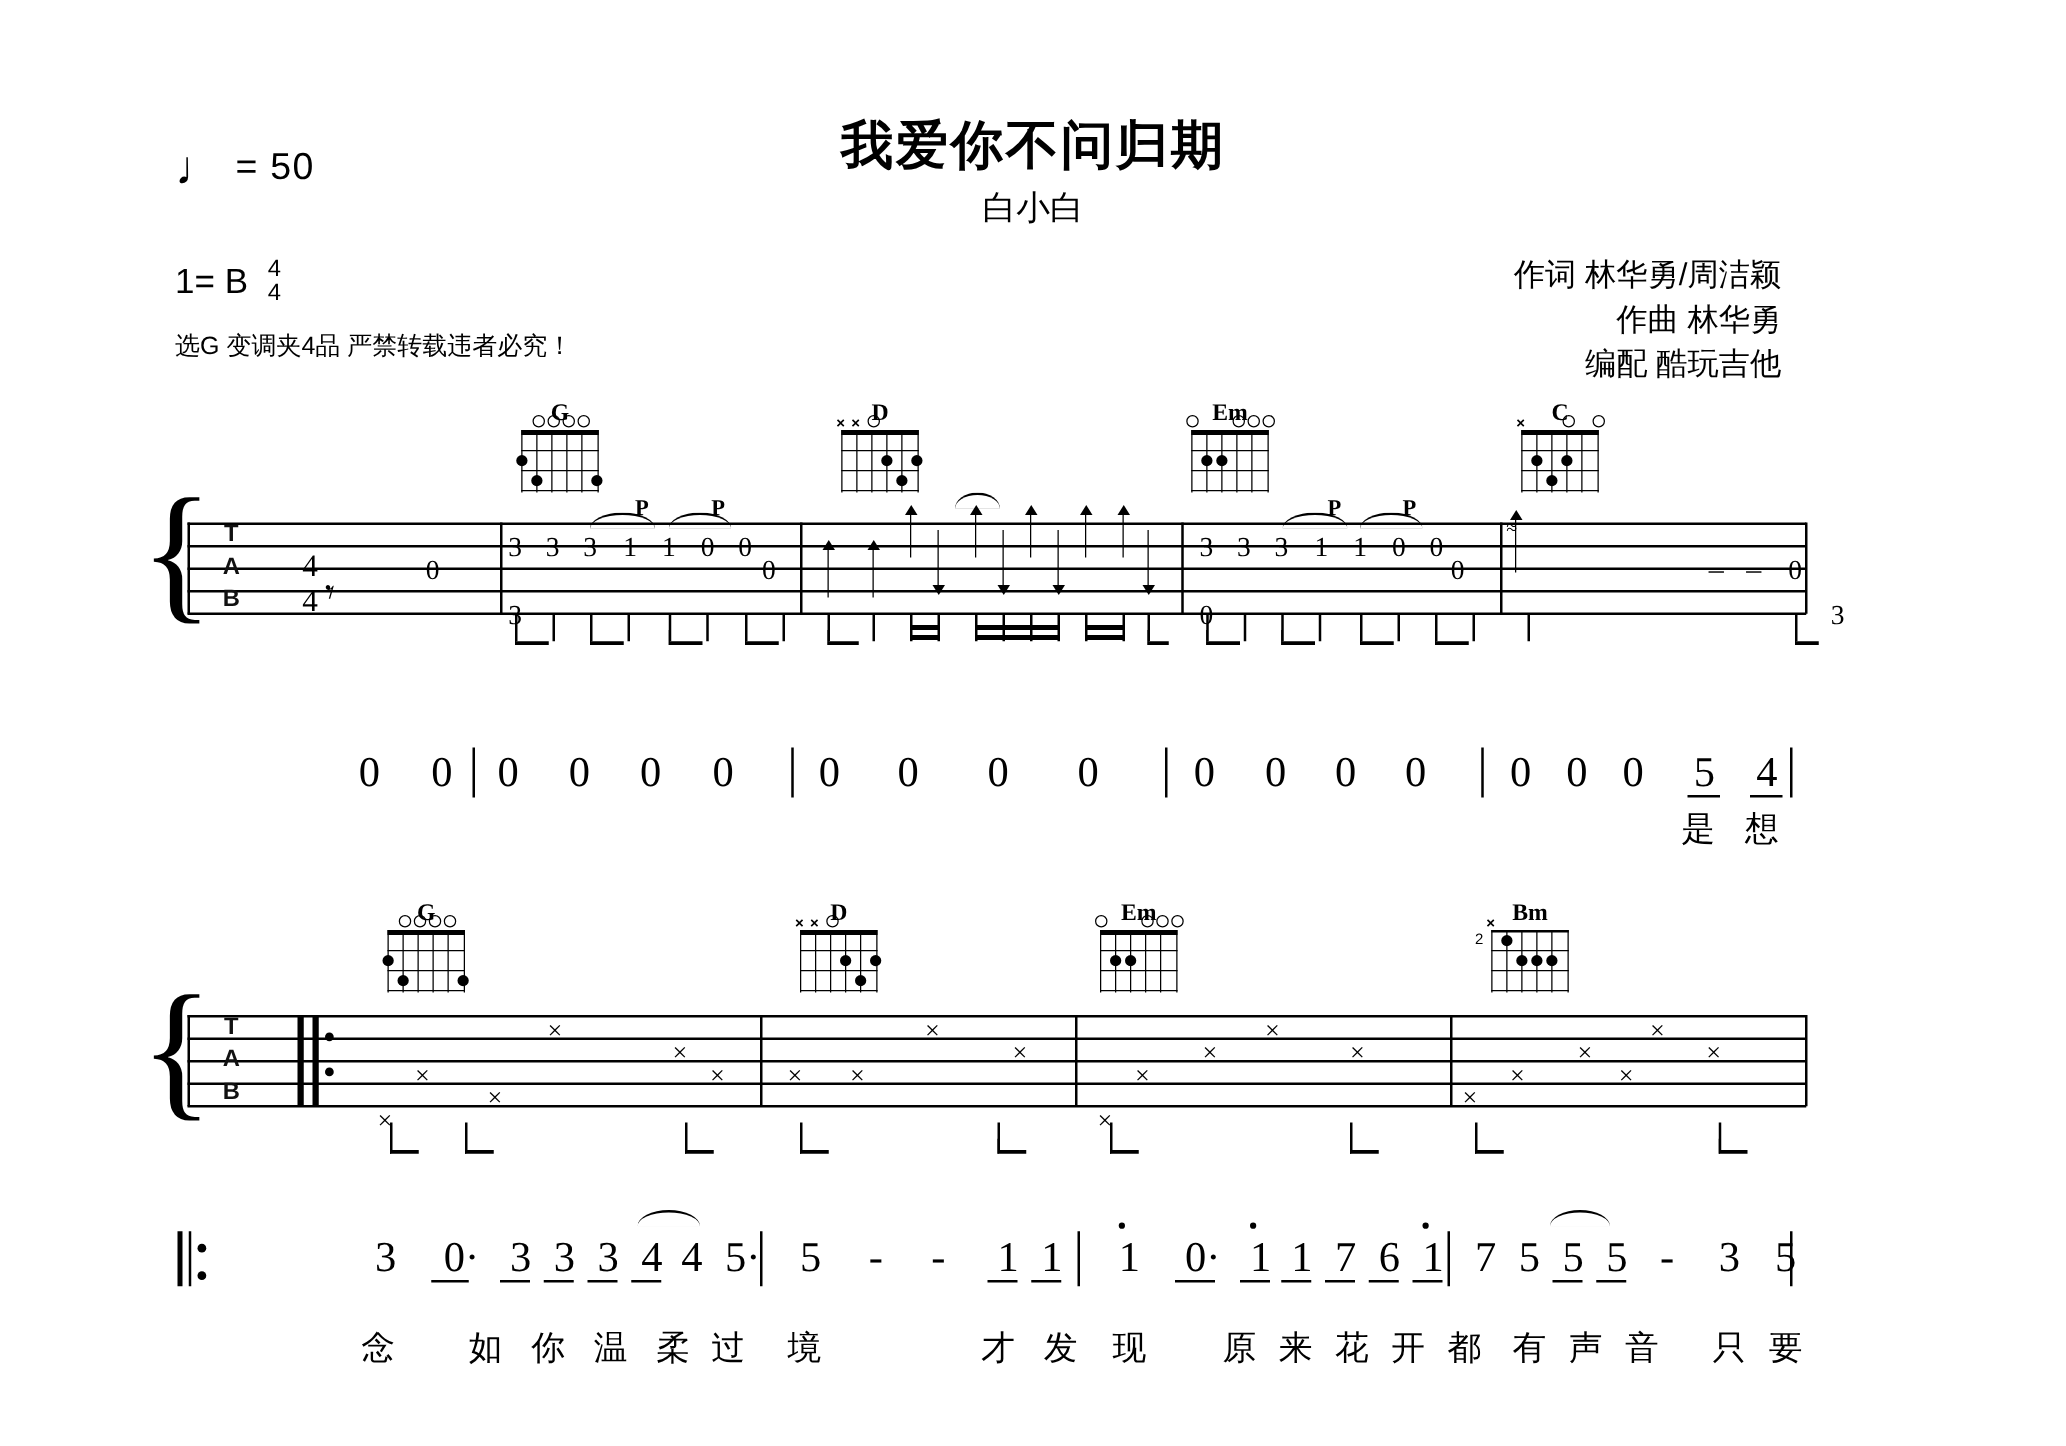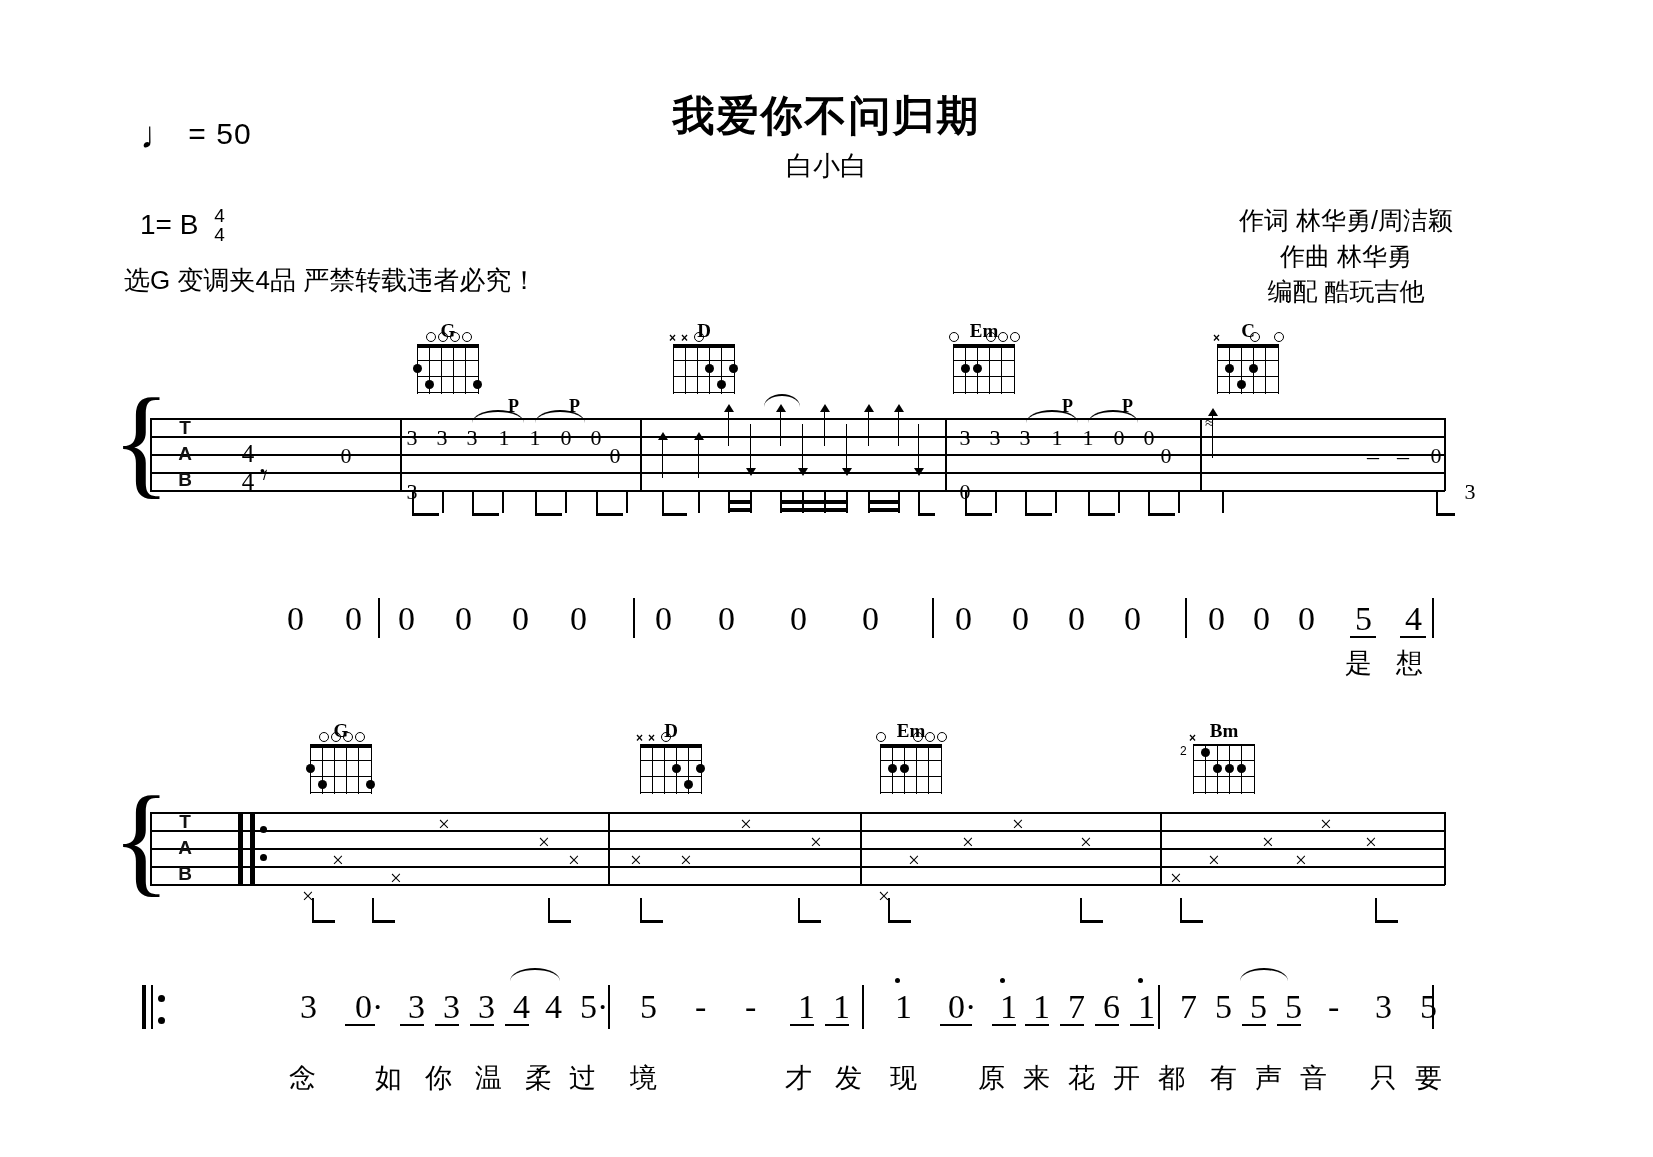--- a/index.html
+++ b/index.html
@@ -8,22 +8,22 @@
   .abs{position:absolute;}
 
   
   .tempo{left:140px;top:112px;font-size:30px;letter-spacing:1px;}
   .tempo .note{font-size:38px;line-height:1;position:relative;top:4px;}
   .title{left:0;right:0;top:88px;text-align:center;font-size:42px;font-weight:bold;letter-spacing:2px;}
   .subtitle{left:0;right:0;top:148px;text-align:center;font-size:27px;}
   .keyline{left:140px;top:208px;font-size:28px;}
   .keyline .frac{display:inline-block;vertical-align:middle;text-align:center;line-height:1.0;font-size:19px;margin-left:8px;position:relative;top:-2px;}
   .keyline .frac span{display:block;}
-  .notice{left:124px;top:263px;font-size:26px;}
-  .credits{right:200px;top:203px;text-align:center;font-size:25px;line-height:1.42;}
+  .notice{left:140px;top:263px;font-size:20px;}
+  .credits{right:228px;top:203px;text-align:right;font-size:25px;line-height:1.42;}
 
   
   .system{position:absolute;left:0;width:1653px;}
   .staff{position:absolute;left:150px;width:1295px;height:72px;}
   .staff .ln{position:absolute;left:0;right:0;height:1.6px;background:#000;}
   .staff .ln:nth-child(1){top:0;}
   .staff .ln:nth-child(2){top:18px;}
   .staff .ln:nth-child(3){top:36px;}
   .staff .ln:nth-child(4){top:54px;}
   .staff .ln:nth-child(5){top:72px;}

